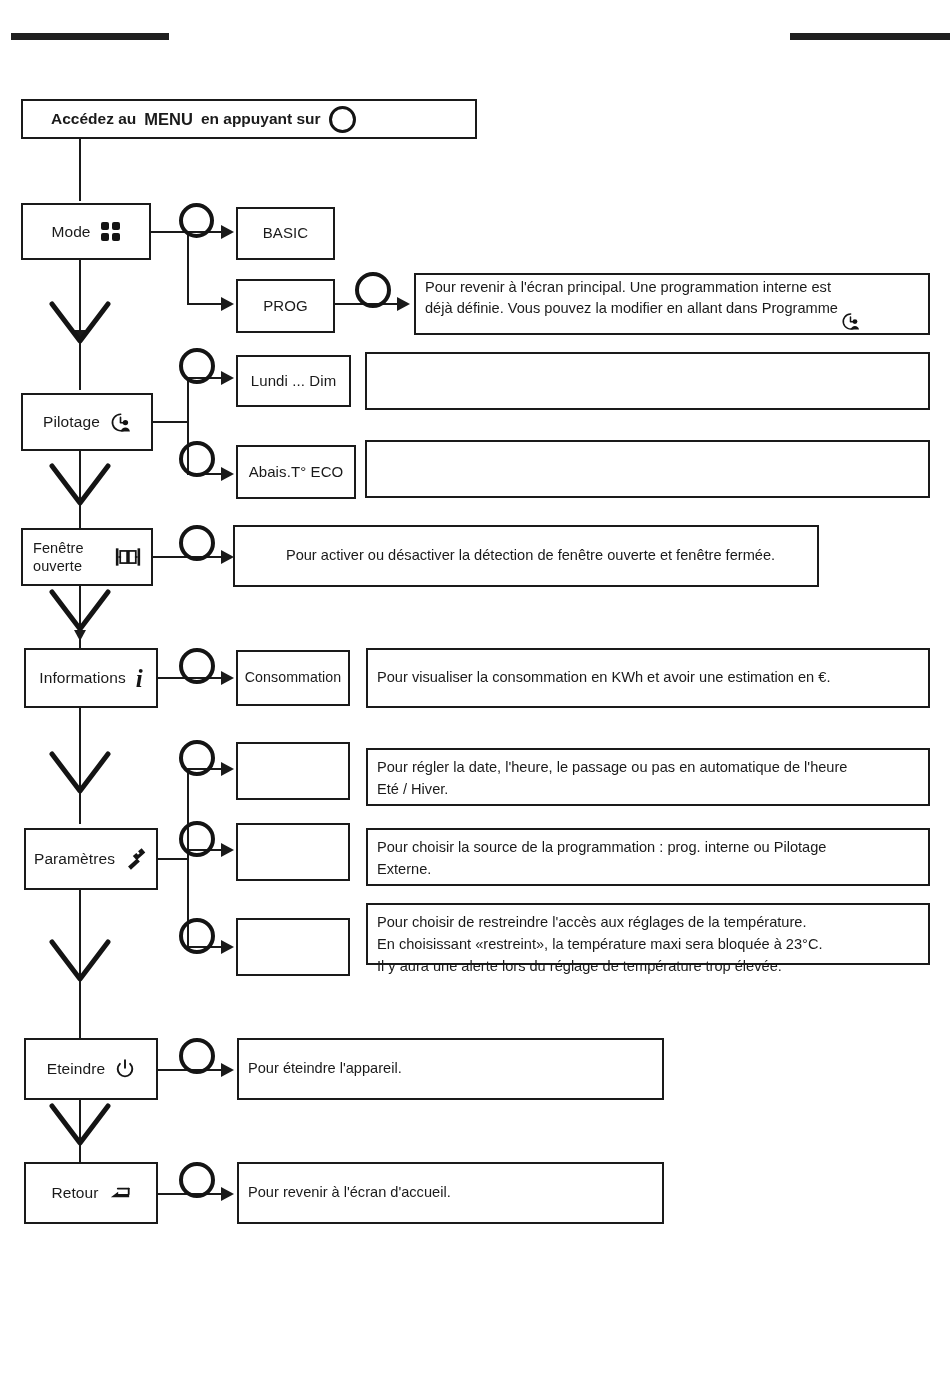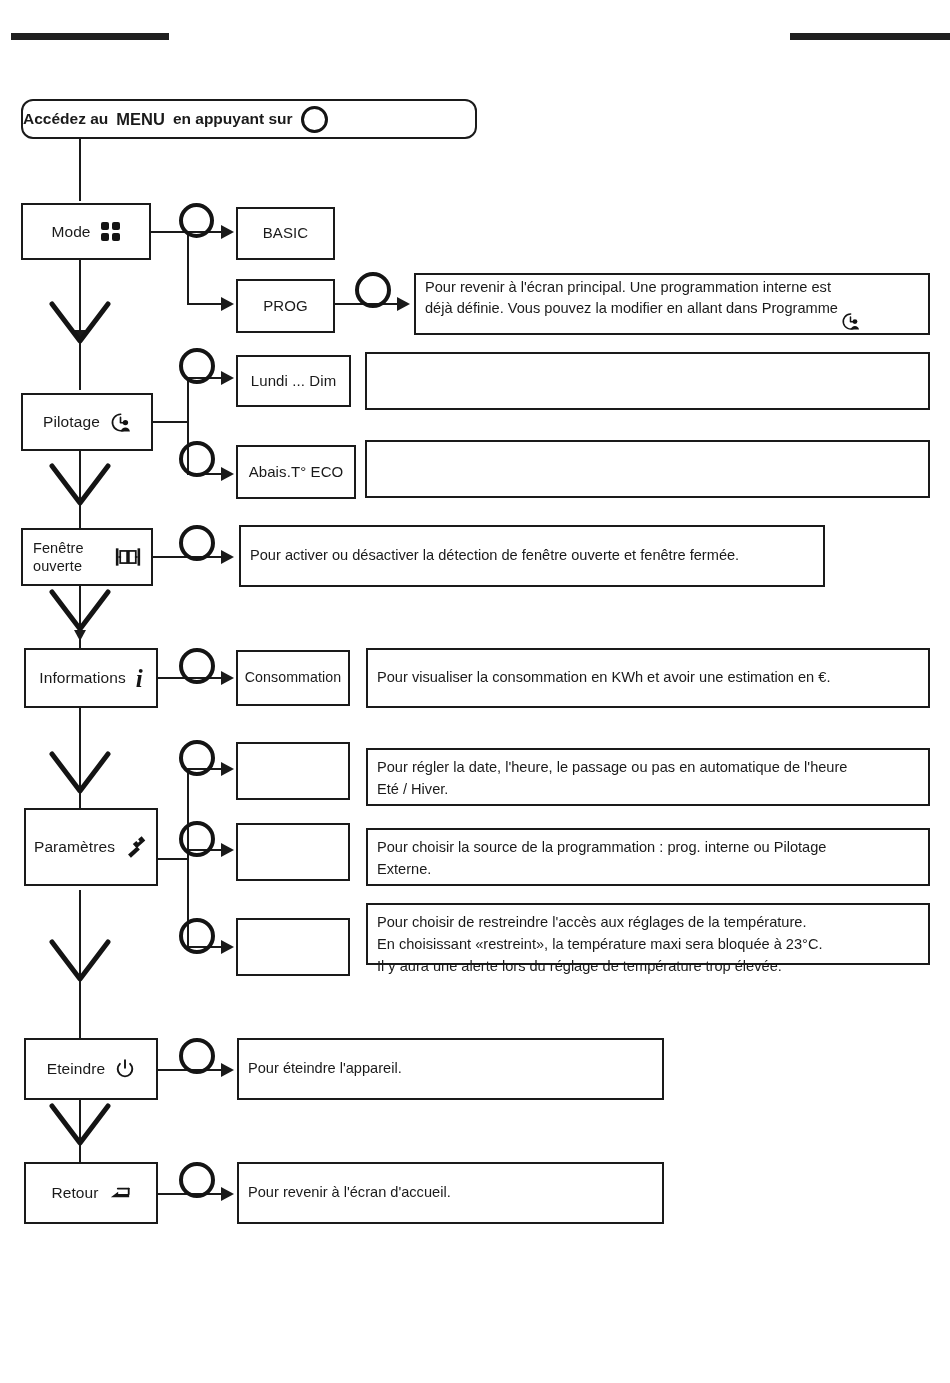--- a/index.html
+++ b/index.html
@@ -50,23 +50,22 @@
   .menu-box {
     padding: 0 12px;
     justify-content: center;
     gap: 10px;
   }
   .menu-box .box-label { font-size: 15.5px; }
   .menu-box.two-line .box-label { white-space: normal; text-align: left; }
 
   
   .title-box {
-    padding: 0 0;
+    padding: 0 28px;
     gap: 8px;
-    border-radius: 12px;
   }
   .title-box .t1 { font-weight: bold; font-size: 15.5px; }
   .title-box .t2 { font-weight: bold; font-size: 16.5px; }
   .title-box .t3 { font-weight: bold; font-size: 15.5px; }
 
   
   .option-box { padding: 0 10px; }
   .option-box .box-label { font-size: 15px; }
 
   
@@ -278,21 +277,21 @@
         <rect x="4" y="10" width="3" height="2" fill="#141414"></rect>
         <rect x="23" y="10" width="3" height="2" fill="#141414"></rect>
       </svg>
     </span>
   </div>
 
   <div class="hline" style="left:153px; top:556px; width:70px; height:2px;"></div>
   <div class="arrow-r" style="left:221px; top:550px;"></div>
   <div class="btn-circle" style="left:179px; top:525px; width:28px; height:28px;"></div>
 
-  <div class="box desc-box vcenter" style="left:239px; top:525px; width:586px; height:62px;">
+  <div class="box desc-box vcenter" style="left:233px; top:525px; width:586px; height:62px;text-align:center;">
     <div class="desc-text">Pour activer ou désactiver la détection de fenêtre ouverte et fenêtre fermée.</div>
   </div>
 
   <div class="vline" style="left:79px; top:586px; width:2px; height:62px;"></div>
   <div class="chev" style="left:48px; top:588px;">
     <svg width="64" height="46" viewBox="0 0 64 46">
       <path d="M4 4 L32 41 L60 4" fill="none" stroke="#141414" stroke-width="5" stroke-linecap="round" stroke-linejoin="round"></path>
     </svg>
   </div>
   <div class="arrow-d" style="left:74px; top:630px;"></div>
@@ -314,21 +313,21 @@
     <div class="desc-text">Pour visualiser la consommation en KWh et avoir une estimation en €.</div>
   </div>
 
   <div class="vline" style="left:79px; top:708px; width:2px; height:116px;"></div>
   <div class="chev" style="left:48px; top:750px;">
     <svg width="64" height="46" viewBox="0 0 64 46">
       <path d="M4 4 L32 41 L60 4" fill="none" stroke="#141414" stroke-width="5" stroke-linecap="round" stroke-linejoin="round"></path>
     </svg>
   </div>
 
-  <div class="box menu-box center" style="left:24px; top:808px; width:134px; height:78px;">
+  <div class="box menu-box center" style="left:24px; top:828px; width:134px; height:62px;">
     <span class="box-label">Paramètres</span>
     <span class="icon">
       <svg width="23" height="27" viewBox="0 0 22 26">
         <path d="M14.6 1.2 11.9 4.9l1.9 1.4-1.3 1.8-1.9-1.4-2.7 3.7 4.4 3.2 6.6-9.1z" fill="#141414" transform="rotate(12 11 8)"></path>
         <path d="M10.4 11.6 3.6 21 6.9 23.4 13.7 14z" fill="#141414" transform="rotate(12 9 17)"></path>
       </svg>
     </span>
   </div>
 
   <div class="hline" style="left:158px; top:858px; width:31px; height:2px;"></div>

